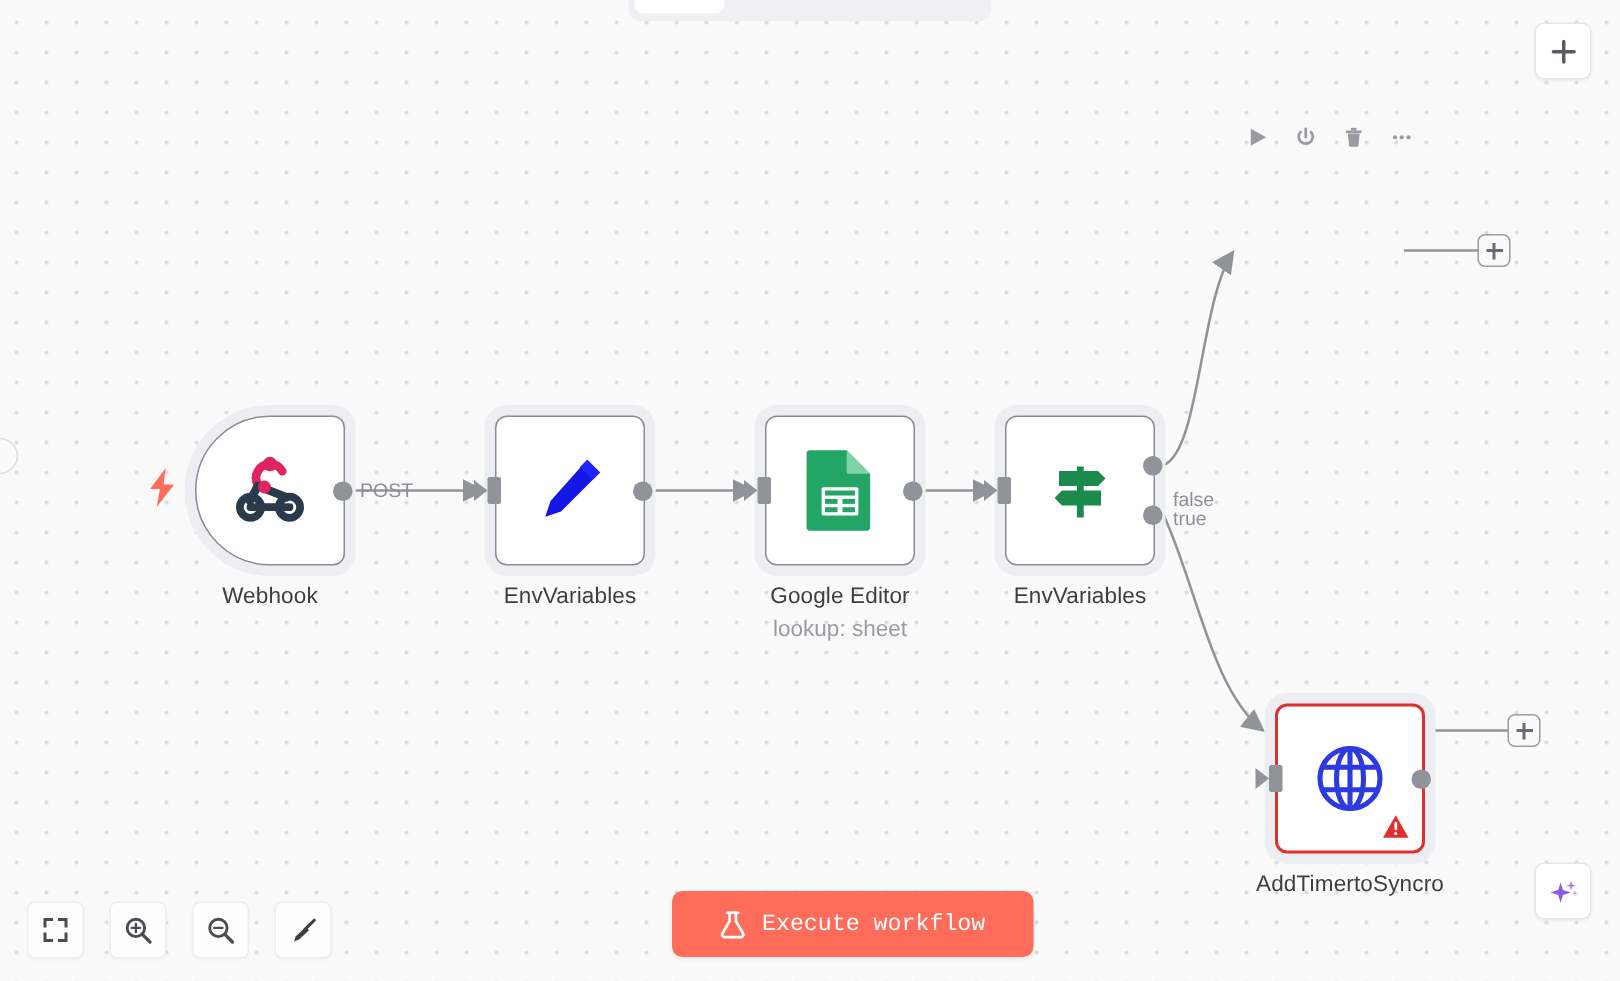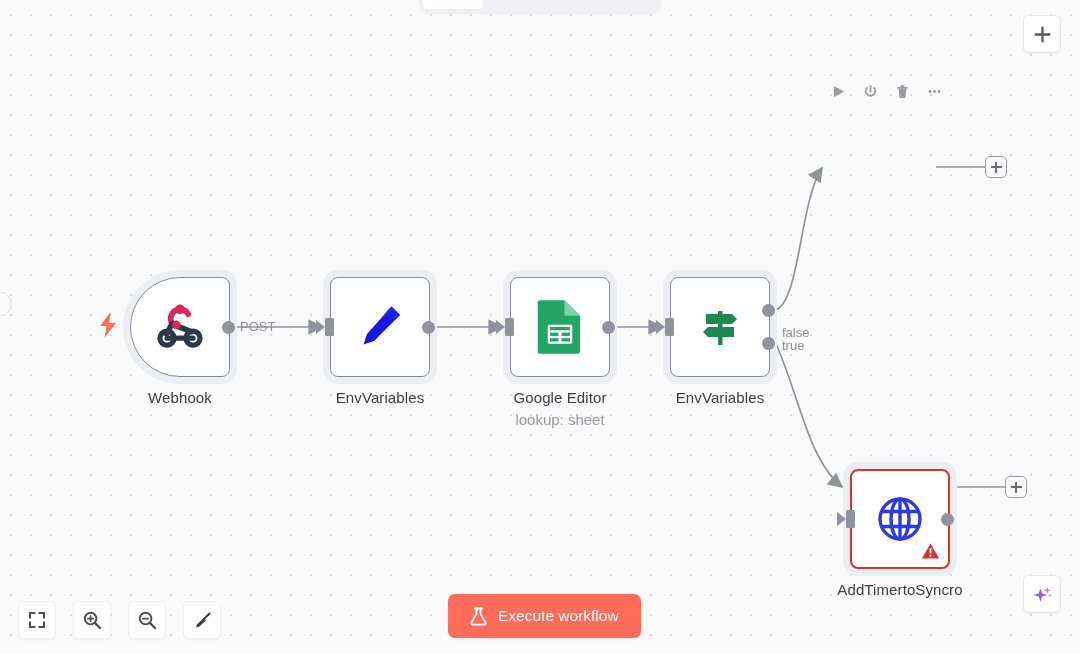--- a/index.html
+++ b/index.html
@@ -170,25 +170,25 @@
     border-radius: 5px;
     display: flex; align-items: center; justify-content: center;
     cursor: pointer;
     box-shadow: 0 1px 2px rgba(0,0,0,.04);
   }
 
   
   .exec-btn {
     position: absolute;
     left: 448px; bottom: 16px;
-    height: 44px; padding: 0 22px;
+    height: 44px; padding: 0 32px;
     background: #ff6d5a;
     border: none; border-radius: 7px;
     color: #ffffff; font-size: 15.5px;
-    font-family: Liberation Sans, sans-serif;
+    font-family: Liberation Mono, monospace;
     display: flex; align-items: center; gap: 11px;
     cursor: pointer;
     z-index: 30;
     box-shadow: 0 1px 3px rgba(0,0,0,.08);
   }
 
   
   .corner-btn {
     position: absolute;
     width: 38px; height: 38px;

